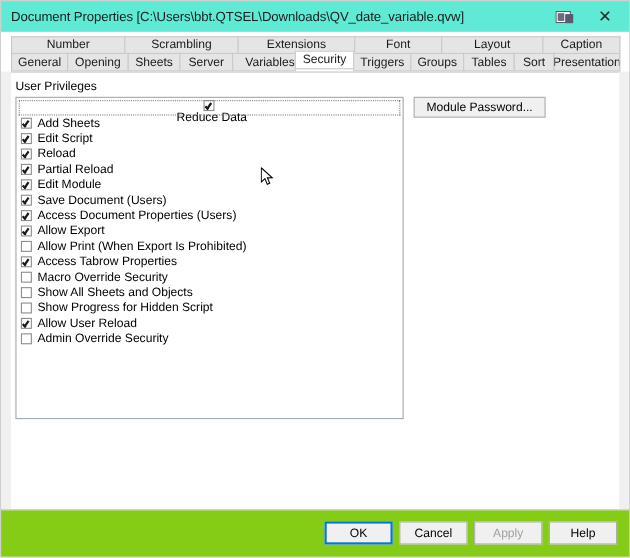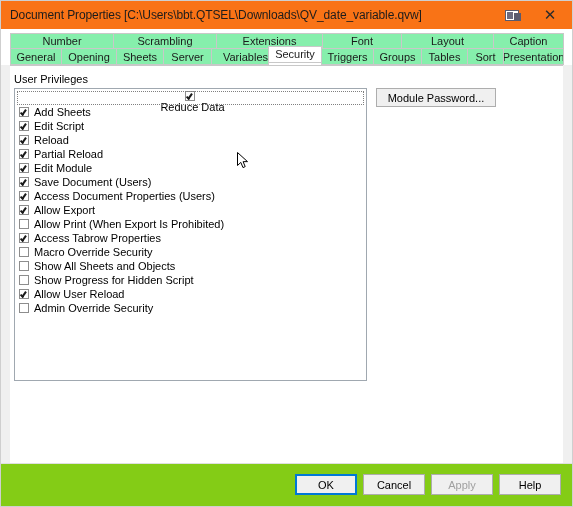--- a/index.html
+++ b/index.html
@@ -26,21 +26,21 @@
     background: #f0f0f0;
     border: 1px solid #cfcfcf;
     box-sizing: border-box;
     display: flex;
     flex-direction: column;
   }
 
   
   .titlebar {
     height: 28px;
-    background: #f97316;
+    background: #5eead4;
     display: flex;
     align-items: center;
     flex: 0 0 auto;
     position: relative;
   }
   .title-text {
     margin-left: 9px;
     font-size: 12px;
     color: #1c1c1c;
     white-space: nowrap;
@@ -97,21 +97,21 @@
     position: relative;
   }
   .tabrow {
     display: flex;
     height: 15px;
     margin-left: 9px;
     margin-right: 9px;
   }
   .tabrow.row1 { margin-top: 4px; }
   .tab {
-    background: #86efac;
+    background: #e5e5e5;
     border: 1px solid #c8c8c8;
     border-bottom: none;
     margin-right: -1px;
     display: flex;
     align-items: center;
     justify-content: center;
     font-size: 11px;
     color: #1a1a1a;
     box-sizing: border-box;
     height: 15px;

